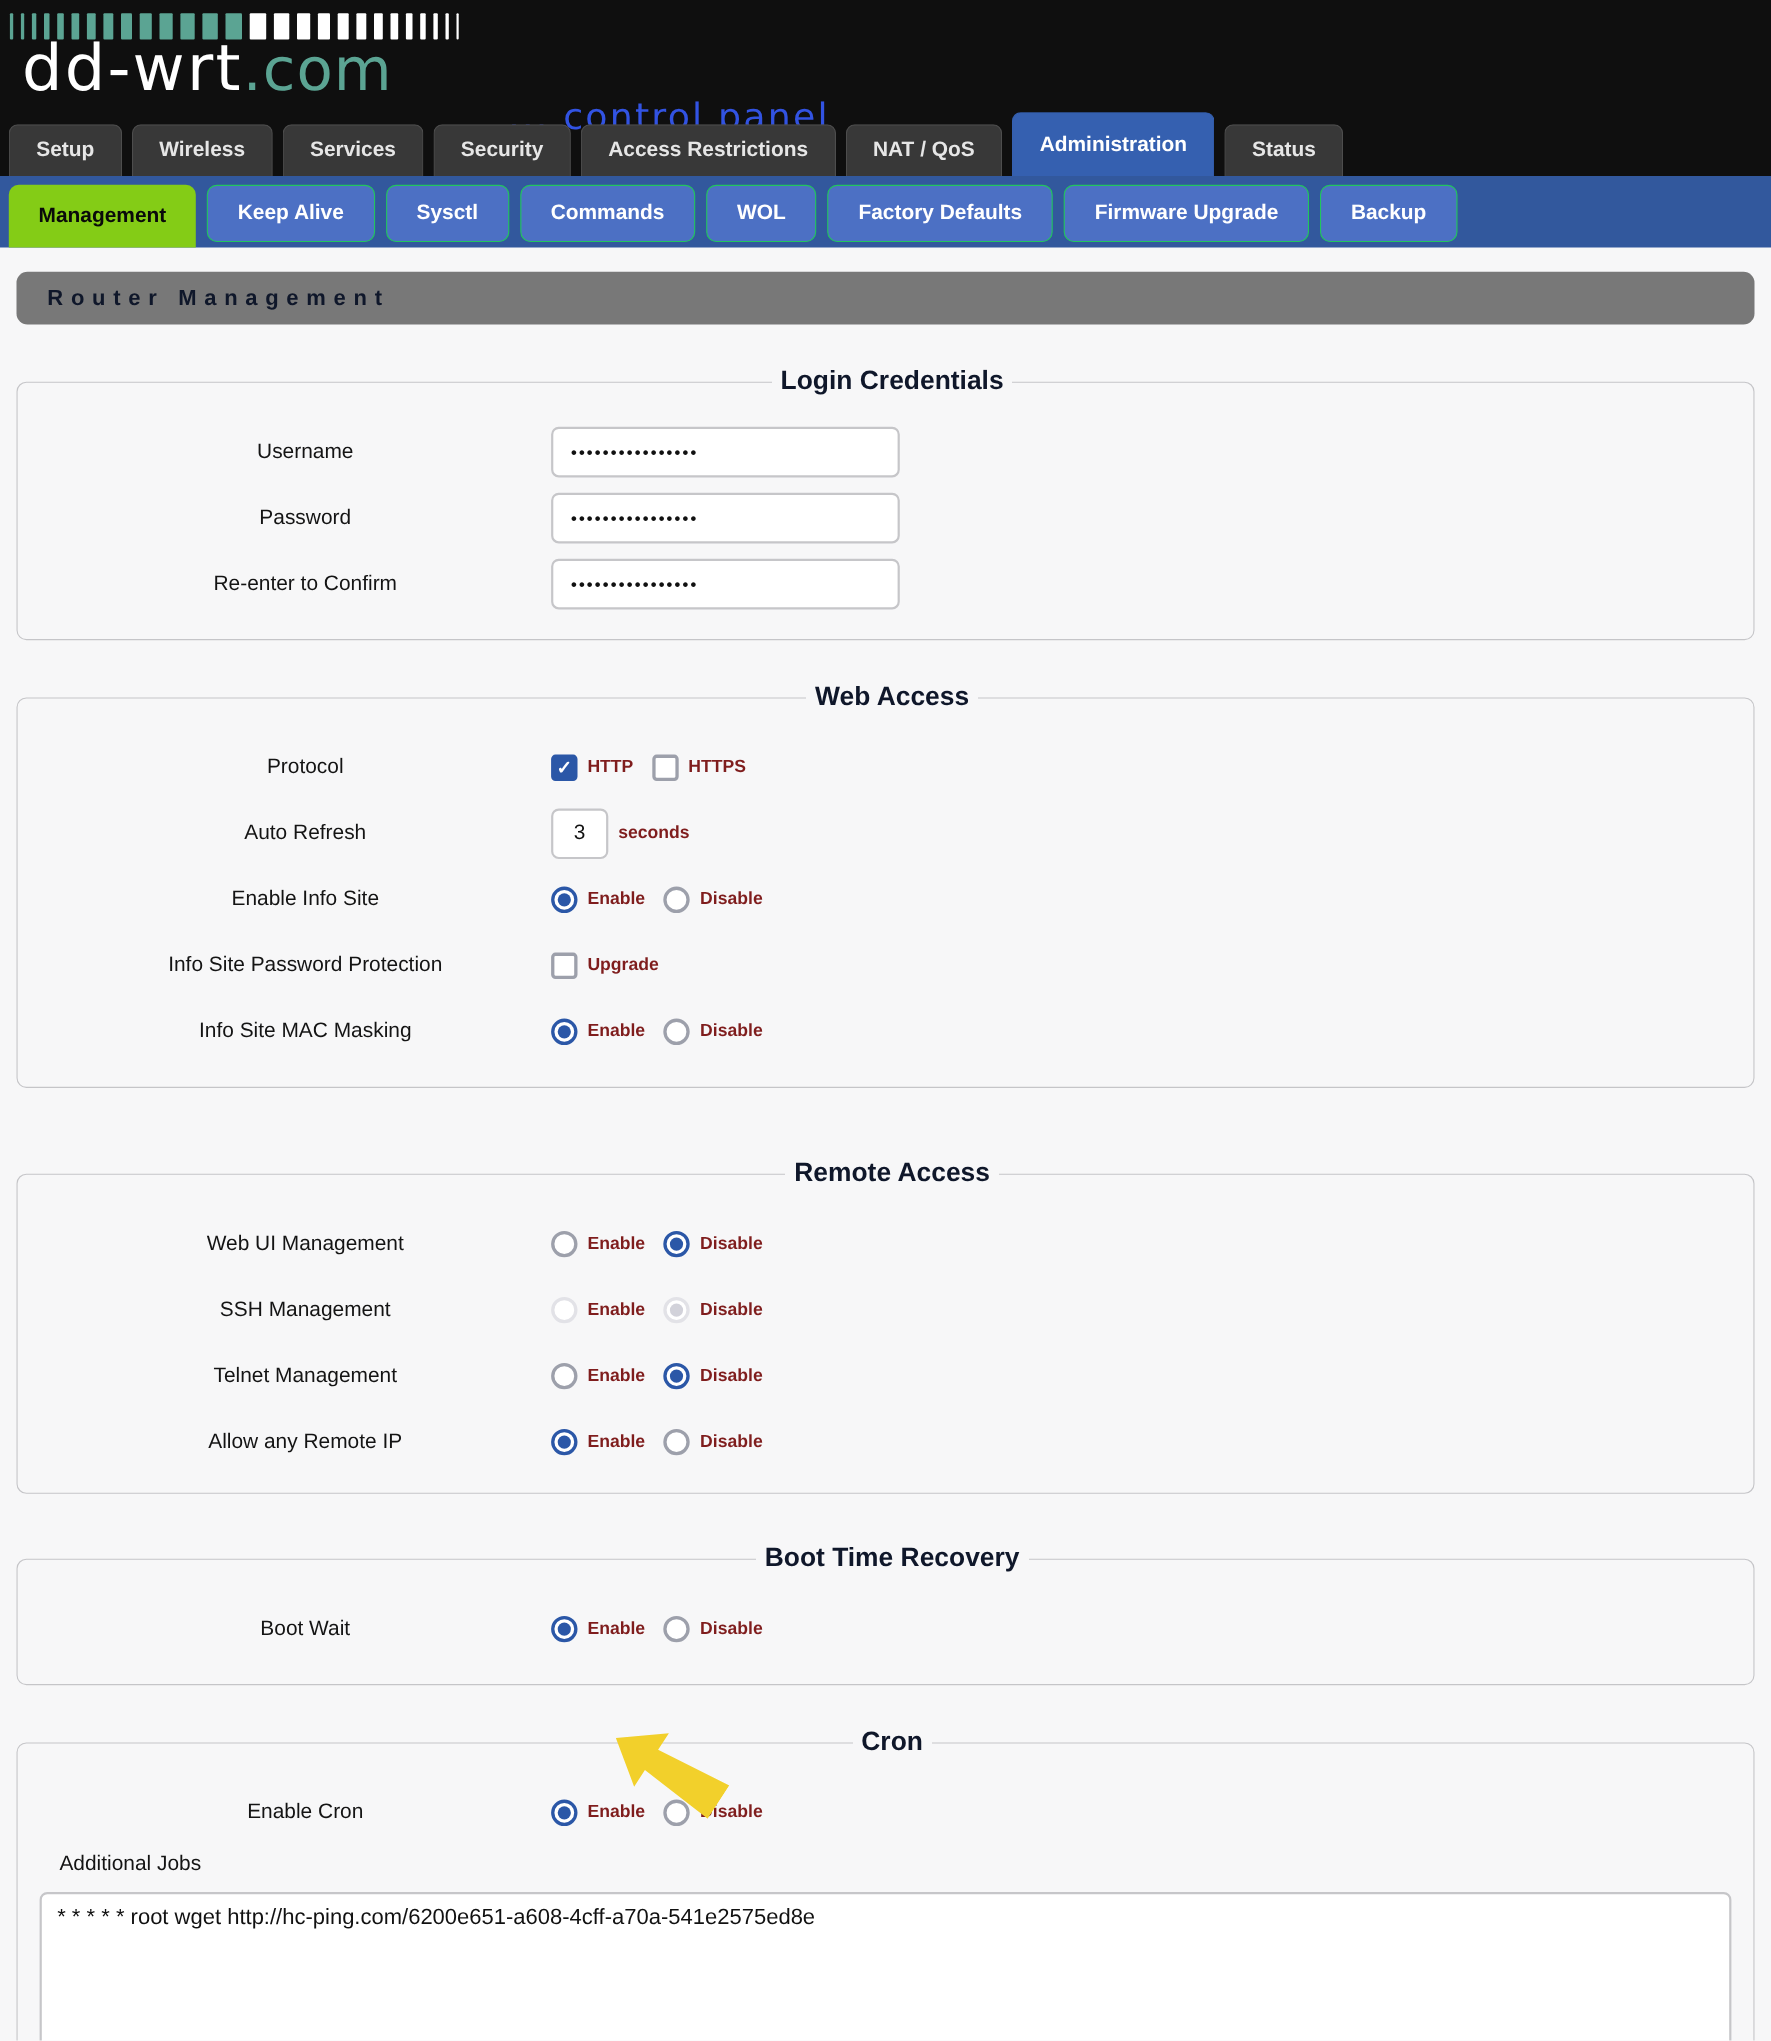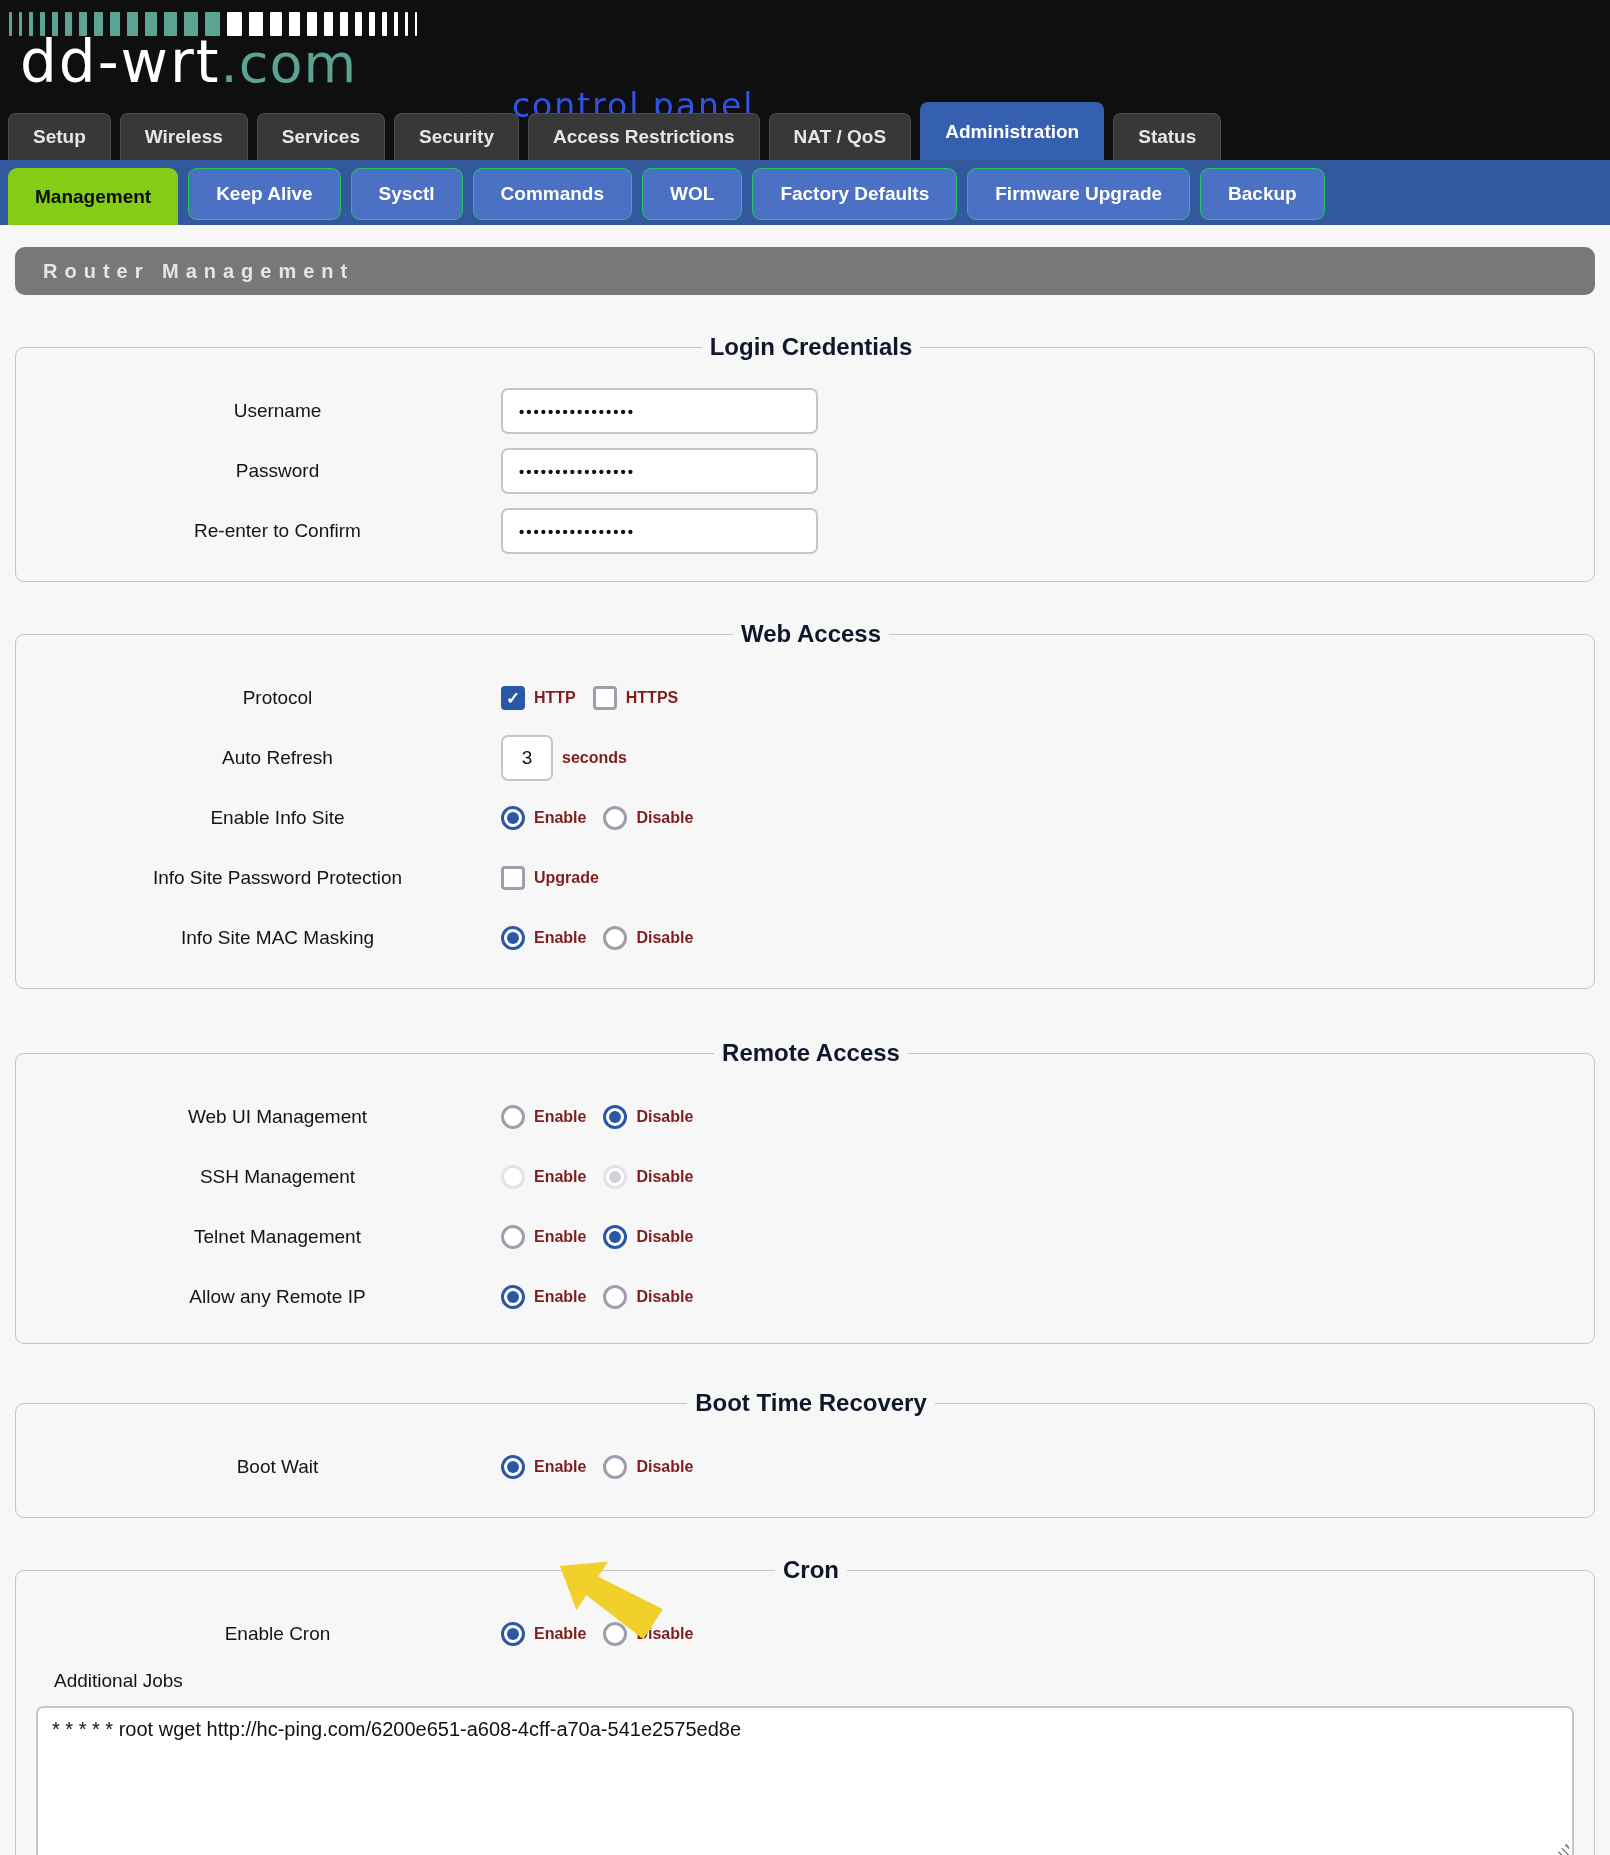--- a/index.html
+++ b/index.html
@@ -19,24 +19,24 @@
   .tab { height:47px; display:flex; align-items:center; padding:0 24px; background:#383838; border:1px solid #4d4d4d; border-bottom:none; border-radius:8px 8px 0 0; color:#e6e6e6; font-size:19px; font-weight:bold; cursor:pointer; }
   .tab.active { height:58px; background:#3560b0; border-color:#3560b0; color:#ffffff; }
 
   
   .subnav { height:65px; background:#32589d; display:flex; align-items:flex-end; padding-left:8px; gap:10px; }
   .subtab { height:52px; margin-bottom:5px; display:flex; align-items:center; padding:0 27px; background:#4c70c4; border:1px solid #22c55e; border-radius:9px; color:#ffffff; font-size:19px; font-weight:bold; cursor:pointer; }
   .subtab.active { height:57px; margin-bottom:0; background:#84cc16; border:none; border-radius:9px 9px 0 0; color:#0a0a0a; }
 
   
   .page { padding:0 15px; }
-  .page-heading { margin-top:22px; height:48px; line-height:48px; background:#787878; border-radius:10px; color:#e5e5e5; font-size:20px; font-weight:bold; letter-spacing:7px; padding-left:28px; }
+  .page-heading { margin-top:22px; height:48px; line-height:48px; background:#787878; border-radius:10px; color:#0f172a; font-size:20px; font-weight:bold; letter-spacing:7px; padding-left:28px; }
 
   fieldset { border:1px solid #c5c5c8; border-radius:9px; padding:26px 20px 14px 20px; margin-top:38px; position:relative; }
-  fieldset.fs-remote { margin-top:50px; padding-bottom:10px; }
+  fieldset.fs-remote { margin-top:64px; padding-bottom:10px; }
   fieldset.fs-boot { margin-top:45px; }
   legend { font-size:24px; font-weight:bold; color:#0f172a; padding:0 8px; margin-left:6px;text-align:center; }
 
   .row { display:flex; align-items:center; min-height:48px; margin-bottom:12px; }
   .lbl { width:465px; flex:none; font-size:19px; color:#141414; padding-left:18px;text-align:center; }
   .ctl { display:flex; align-items:center; gap:9px; }
   .pair { display:flex; align-items:center; gap:9px; margin-right:8px; }
   .olbl { font-size:16px; color:#7f1d1d;font-weight:bold; }
 
   .txt { height:46px; border:2px solid #c6c6c9; border-radius:7px; background:#ffffff; font-family:inherit; color:#111; }

